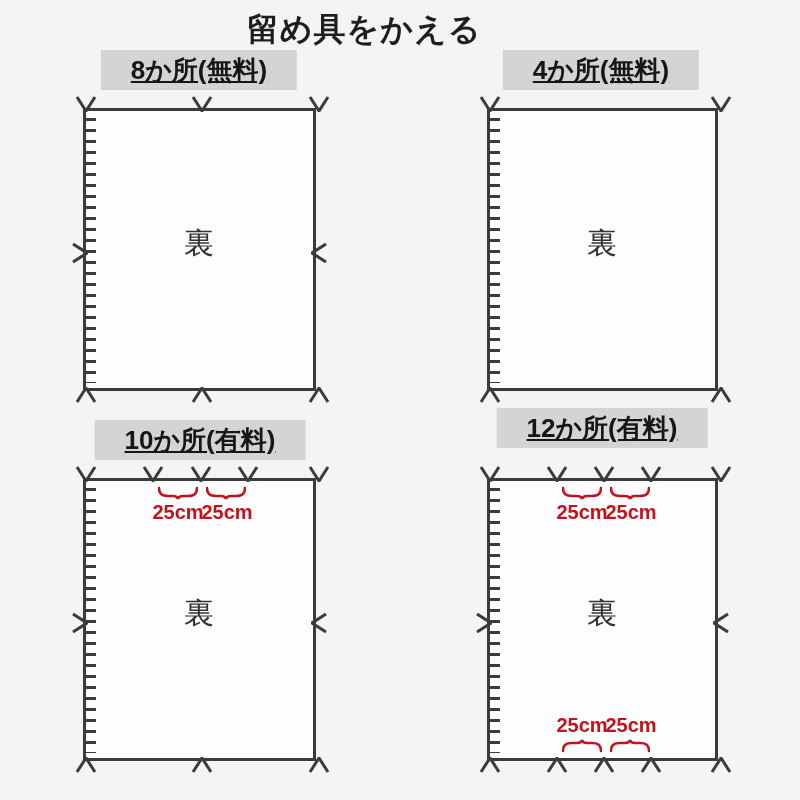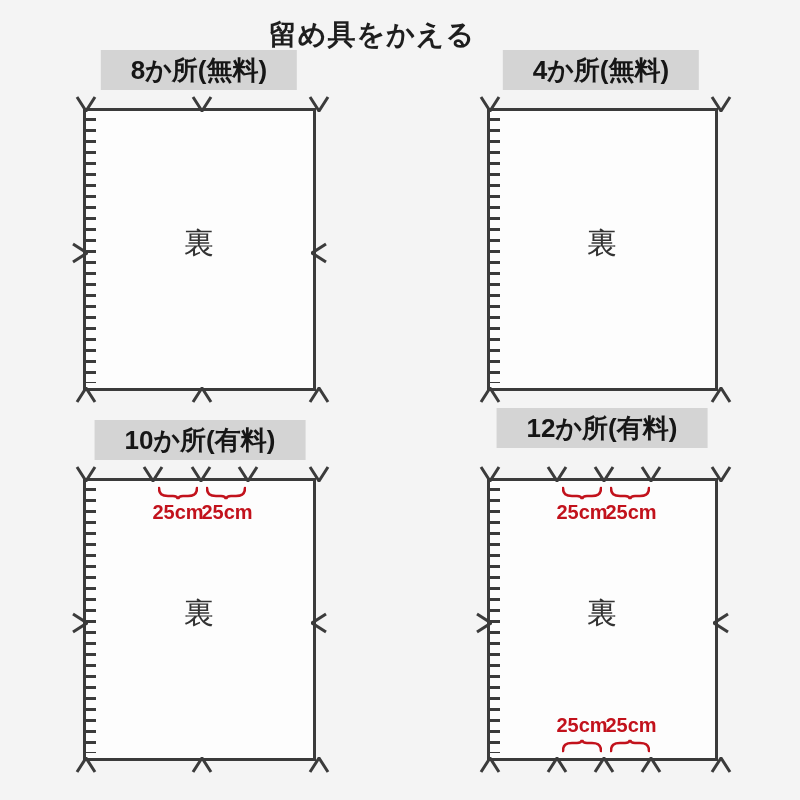--- a/index.html
+++ b/index.html
@@ -4,28 +4,28 @@
 <style>
   html,body{margin:0;padding:0;}
   body{
     width:800px;height:800px;position:relative;overflow:hidden;
     background:#f4f4f4;
     font-family:"Liberation Sans","DejaVu Sans",sans-serif;
     color:#2e2e2e;
   }
   .page-title{
     position:absolute;top:4px;left:0;width:720px;
-    text-align:center;font-size:28px;font-weight:bold;color:#1e1e1e;
-    margin:12px;letter-spacing:1px;
+    text-align:center;font-size:32px;font-weight:bold;color:#1e1e1e;
+    margin:4px;letter-spacing:1px;
   }
   .panel-header{
     position:absolute;transform:translateX(-50%);
     background:#d4d4d4;color:#161616;
     font-size:26px;font-weight:bold;line-height:34px;
-    padding:3px 30px;white-space:nowrap;
+    padding:3px 30px;white-space:nowrap;text-decoration:underline;
   }
   .sheet{
     position:absolute;background:#fdfdfd;
     border:3px solid #3b3b3b;box-sizing:border-box;
   }
   .ticks{
     position:absolute;left:0;top:7px;bottom:5px;width:10px;
     background:repeating-linear-gradient(to bottom,#3b3b3b 0 3px,transparent 3px 11px);
   }
   .back{

